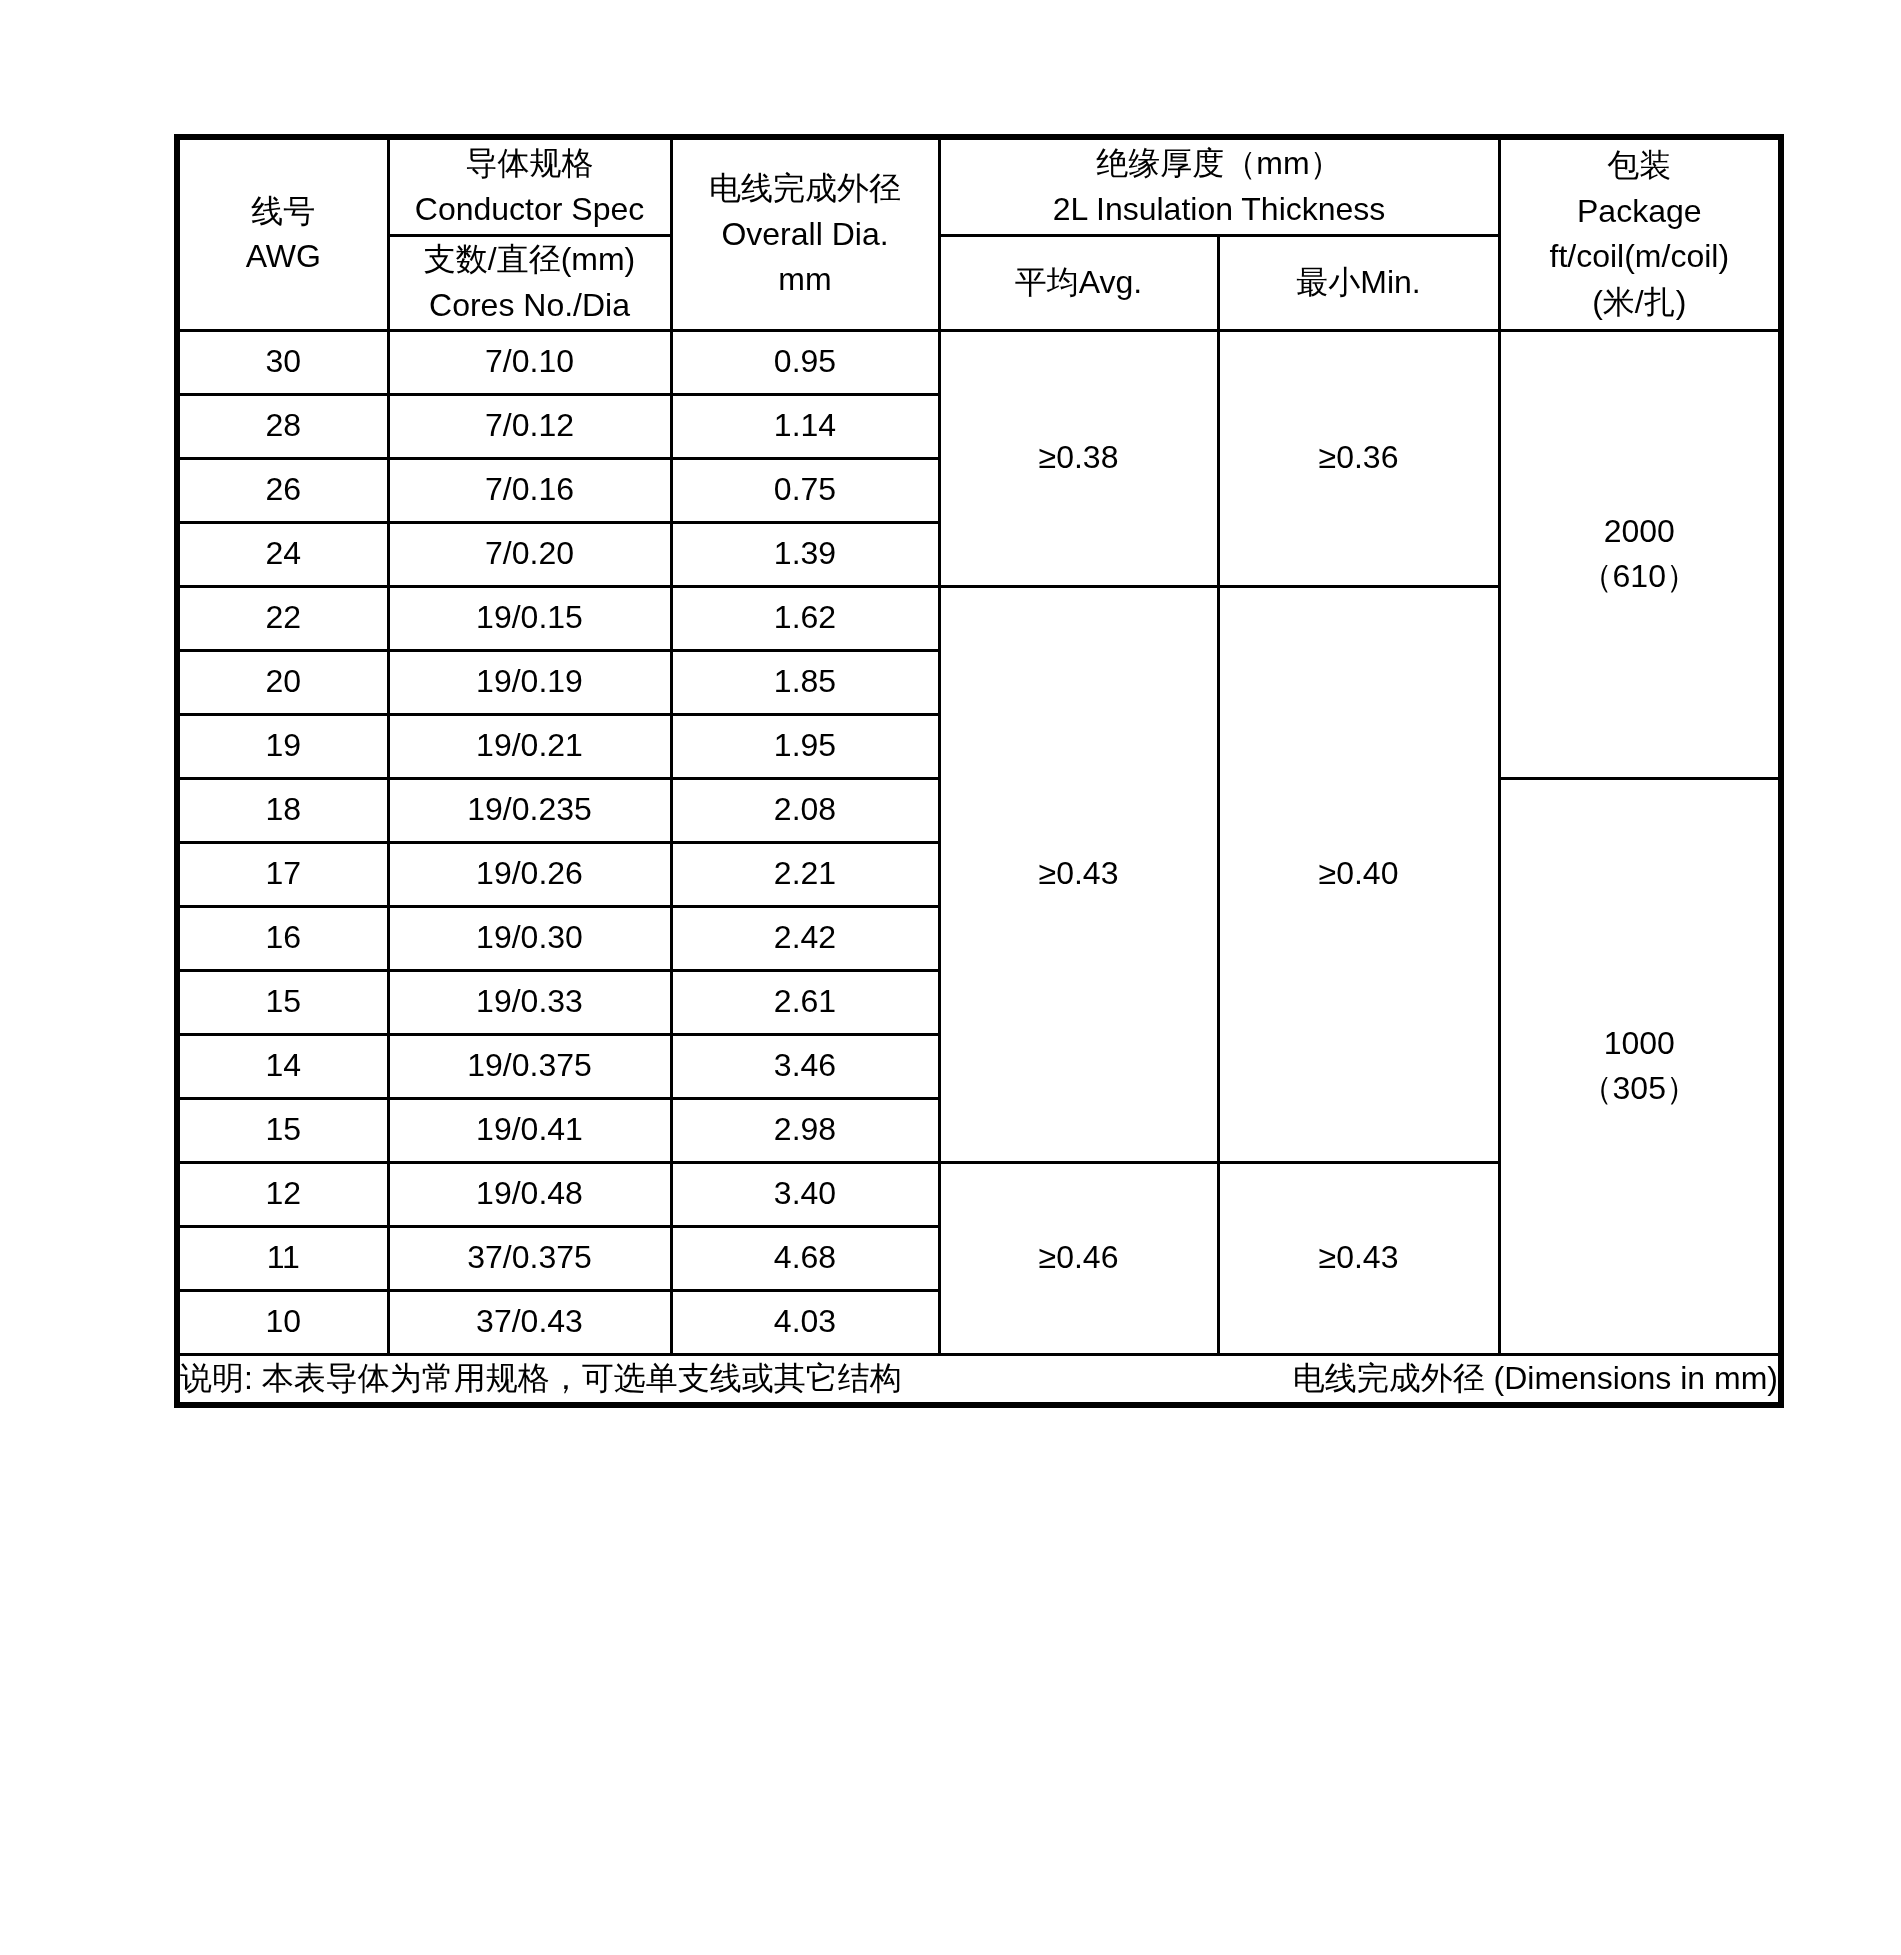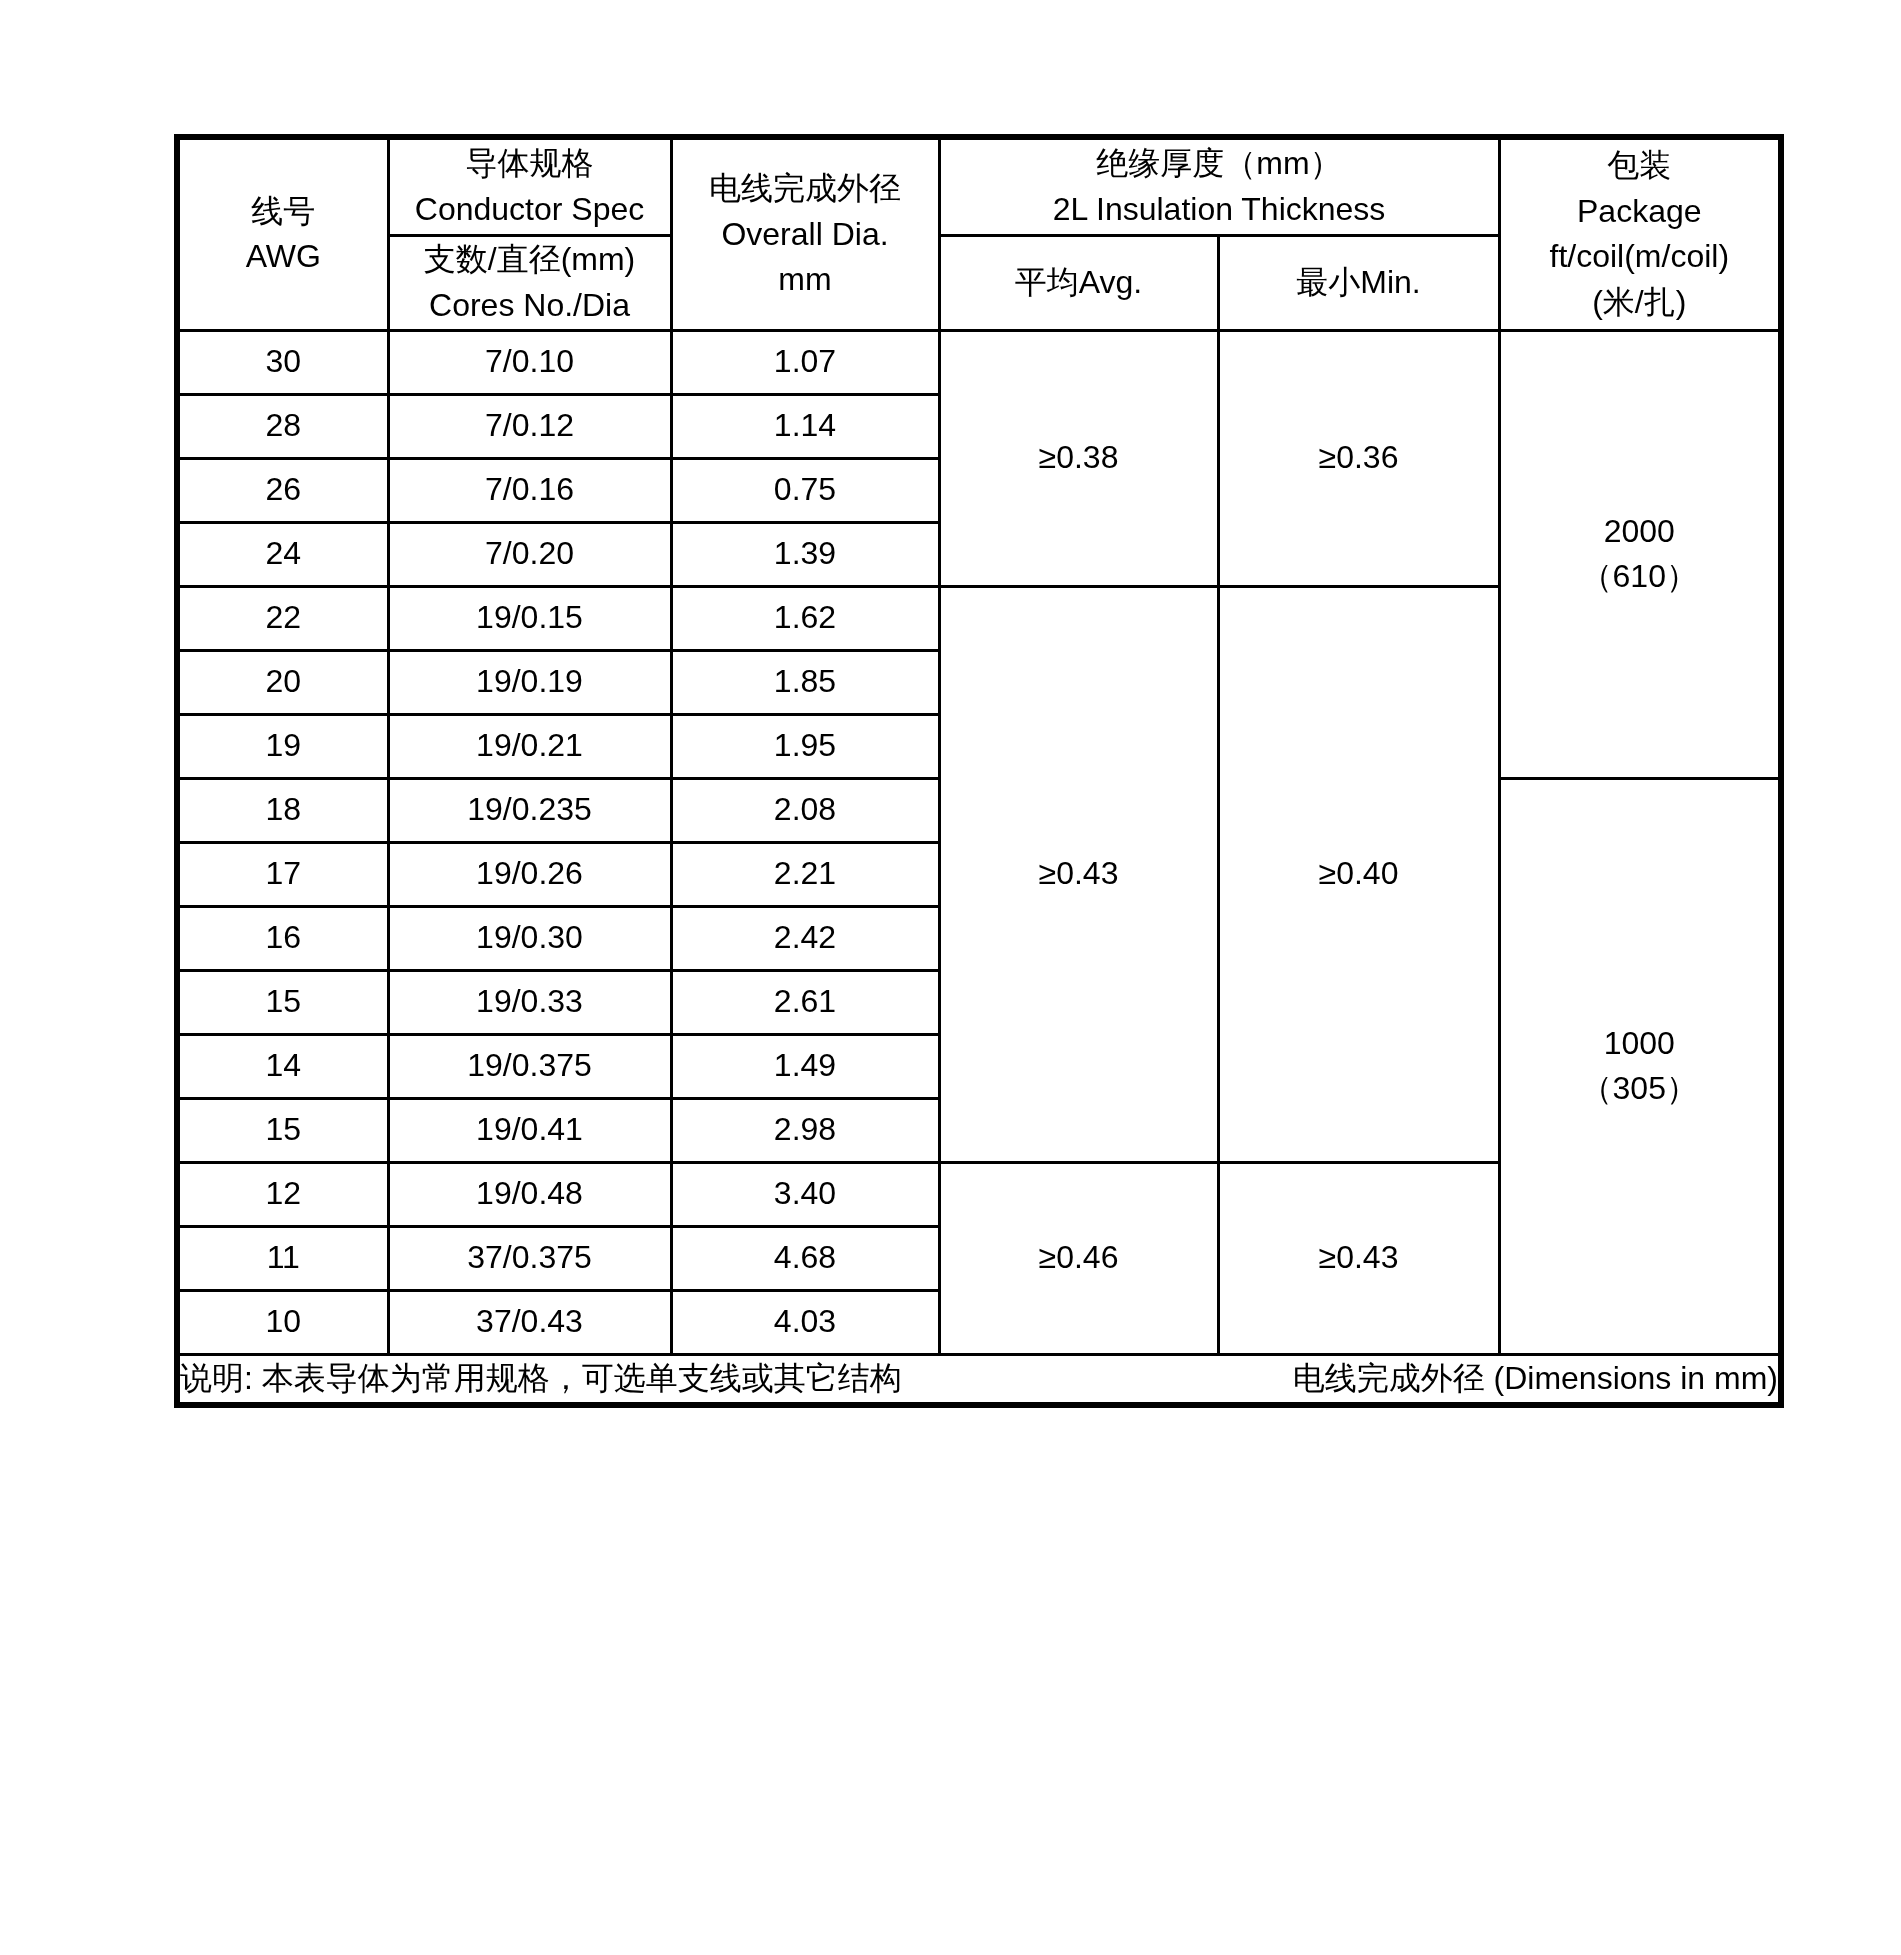--- a/index.html
+++ b/index.html
@@ -91,21 +91,21 @@
       <div>支数/直径(mm)</div>
       <div>Cores No./Dia</div>
     </th>
     <th>平均Avg.</th>
     <th>最小Min.</th>
   </tr>
 
   <tr class="drow">
     <td>30</td>
     <td>7/0.10</td>
-    <td>1.07</td>
+    <td>0.95</td>
     <td rowspan="4">≥0.38</td>
     <td rowspan="4">≥0.36</td>
     <td rowspan="7" class="pkg-cell">
       <div>2000</div>
       <div>（610）</div>
     </td>
   </tr>
   <tr class="drow">
     <td>28</td>
     <td>7/0.12</td>
@@ -158,21 +158,21 @@
     <td>2.42</td>
   </tr>
   <tr class="drow">
     <td>15</td>
     <td>19/0.33</td>
     <td>2.61</td>
   </tr>
   <tr class="drow">
     <td>14</td>
     <td>19/0.375</td>
-    <td>1.49</td>
+    <td>3.46</td>
   </tr>
   <tr class="drow">
     <td>15</td>
     <td>19/0.41</td>
     <td>2.98</td>
   </tr>
   <tr class="drow">
     <td>12</td>
     <td>19/0.48</td>
     <td>3.40</td>

